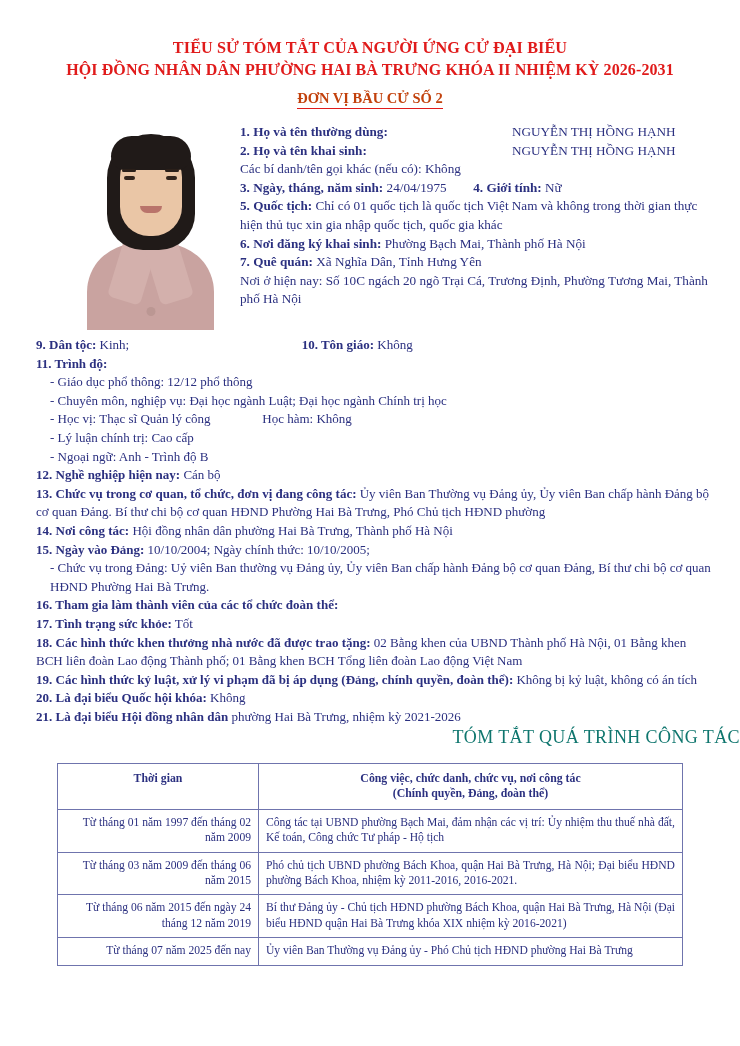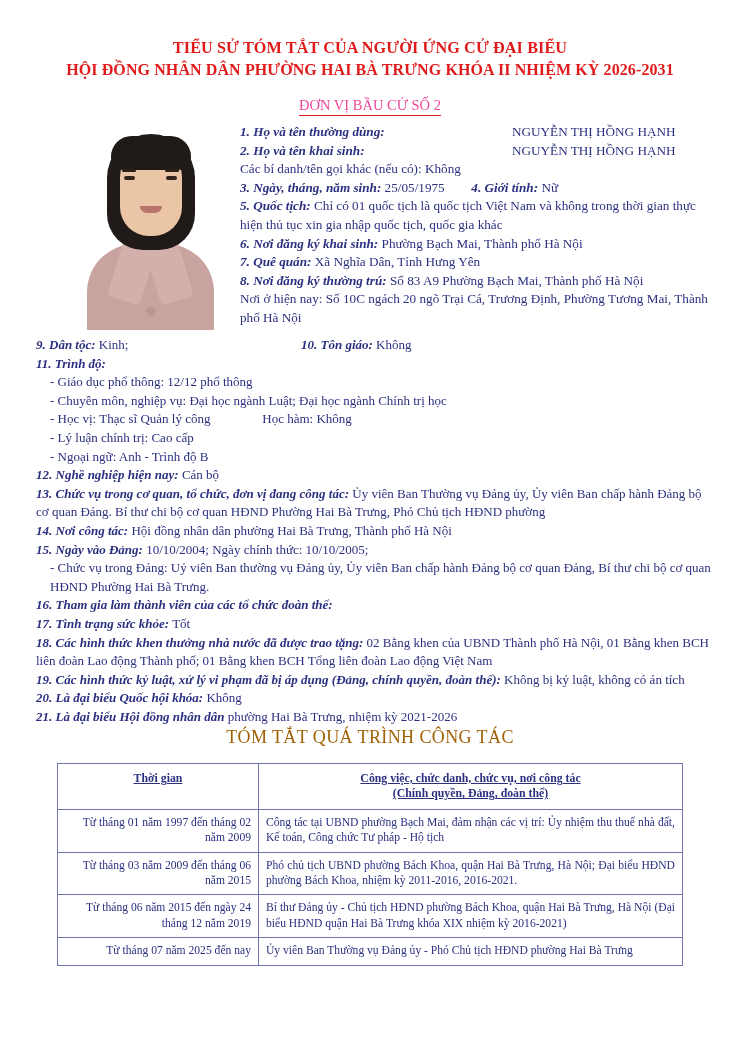--- a/index.html
+++ b/index.html
@@ -33,24 +33,24 @@
     color: #e01b1b;
     font-weight: bold;
     font-size: 16.5px;
     line-height: 21px;
     letter-spacing: 0.1px;
     white-space: nowrap;
   }
   .title-line.l1 { font-size: 16.2px; }
   .title-line.l2 { font-size: 16px; }
   .subtitle {
-    color: #ec4899;
-    font-weight: normal;
+    color: #c2410c;
+    font-weight: bold;
     font-size: 14.5px;
-    margin-top: 17px;
+    margin-top: 10px;
     display: inline-block;
     border-bottom: 1.4px solid #e01b1b;
     padding-bottom: 1px;
     line-height: 17px;
   }
 
   
   .photo-wrap {
     position: absolute;
     left: 85px;
@@ -140,37 +140,37 @@
   }
   .info-full {
     position: absolute;
     left: 36px;
     top: 336px;
     width: 676px;
     font-size: 13px;
     line-height: 18.6px;
   }
   .row { white-space: normal; }
-  .lbl { font-weight: bold; font-style: italic; }
+  .lbl { font-weight: bold; }
   .ind { padding-left: 14px; }
   .gap-20 { display:inline-block; width: 20px; }
 
   .two-col {
     display: flex;
   }
   .two-col .c1 { width: 272px; flex: 0 0 272px; }
   .two-col .c2 { flex: 1; }
 
   
   .section-heading {
     position: absolute;
     left: 0; right: 0;
     top: 727px;
-    text-align: center;
-    color: #a16207;
+    text-align: right;
+    color: #0f766e;
     font-size: 18px;
     letter-spacing: 0.4px;
   }
 
   
   .work-table {
     position: absolute;
     left: 57px;
     top: 763px;
     width: 626px;
@@ -185,21 +185,20 @@
     border: 1px solid #6f74ad;
     vertical-align: top;
     padding: 5px 7px 6px 7px;
   }
   .work-table th {
     font-weight: bold;
     text-align: center;
     padding-top: 7px;
     padding-bottom: 7px;
     font-size: 11.8px;
-    text-decoration: underline;
   }
   .work-table col.c-time { width: 201px; }
   .work-table td.time { text-align: right; }
   .work-table td.desc { text-align: justify; }
   .th-sub { display: block; }
 </style>
 </head>
 <body>
 
 <div class="page">
@@ -234,40 +233,36 @@
       <span class="c1 lbl">1. Họ và tên thường dùng:</span>
       <span class="c2">NGUYỄN THỊ HỒNG HẠNH</span>
     </div>
     <div class="row two-col">
       <span class="c1 lbl">2. Họ và tên khai sinh:</span>
       <span class="c2">NGUYỄN THỊ HỒNG HẠNH</span>
     </div>
     <div class="row">Các bí danh/tên gọi khác (nếu có): Không</div>
     <div class="row">
       <span class="lbl">3. Ngày, tháng, năm sinh:</span>
-      <span>25/05/1975</span>
+      <span>24/04/1975</span>
       <span class="gap-20"></span>
       <span class="lbl">4. Giới tính:</span>
       <span>Nữ</span>
     </div>
     <div class="row">
       <span class="lbl">5. Quốc tịch:</span>
       <span>Chỉ có 01 quốc tịch là quốc tịch Việt Nam và không trong thời gian thực hiện thủ tục xin gia nhập quốc tịch, quốc gia khác</span>
     </div>
     <div class="row">
       <span class="lbl">6. Nơi đăng ký khai sinh:</span>
       <span>Phường Bạch Mai, Thành phố Hà Nội</span>
     </div>
     <div class="row">
       <span class="lbl">7. Quê quán:</span>
       <span>Xã Nghĩa Dân, Tỉnh Hưng Yên</span>
-    </div>
-    <div class="row">
-      <span class="lbl">8. Nơi đăng ký thường trú:</span>
-      <span>Số 83 A9 Phường Bạch Mai, Thành phố Hà Nội</span>
     </div>
     <div class="row">Nơi ở hiện nay: Số 10C ngách 20 ngõ Trại Cá, Trương Định, Phường Tương Mai, Thành phố Hà Nội</div>
   </div>
 
   <div class="info-full">
 
     <div class="row">
       <span class="lbl">9. Dân tộc:</span>
       <span>Kinh;</span>
       <span style="display:inline-block;width:166px"></span>

